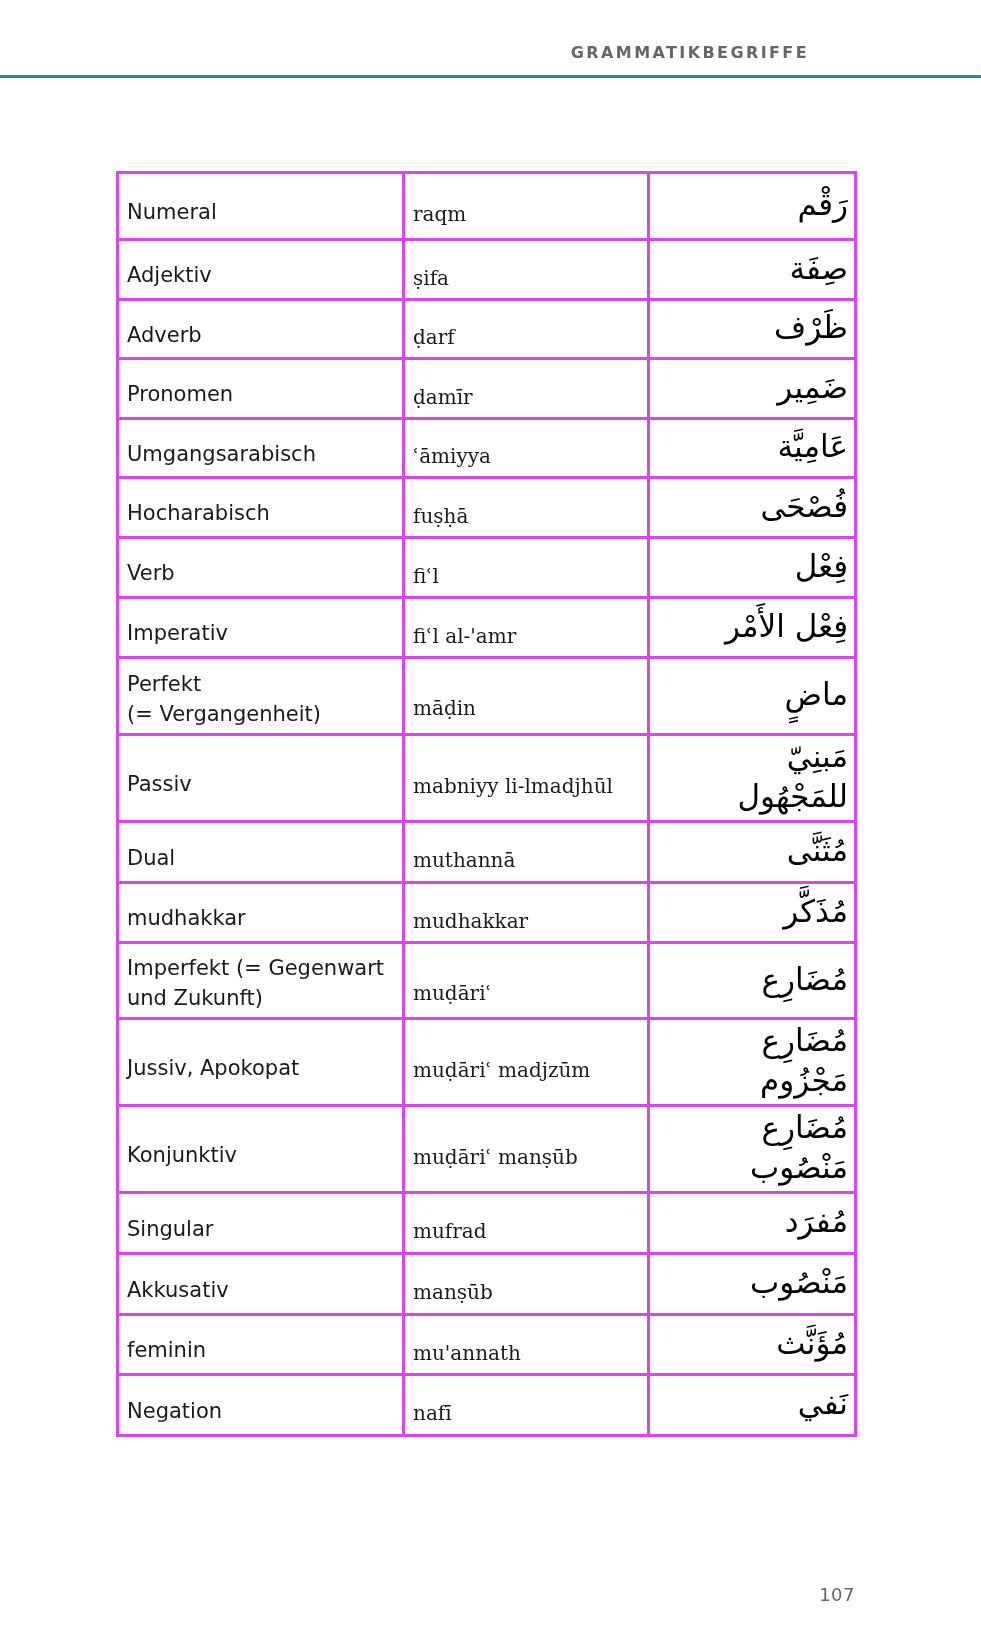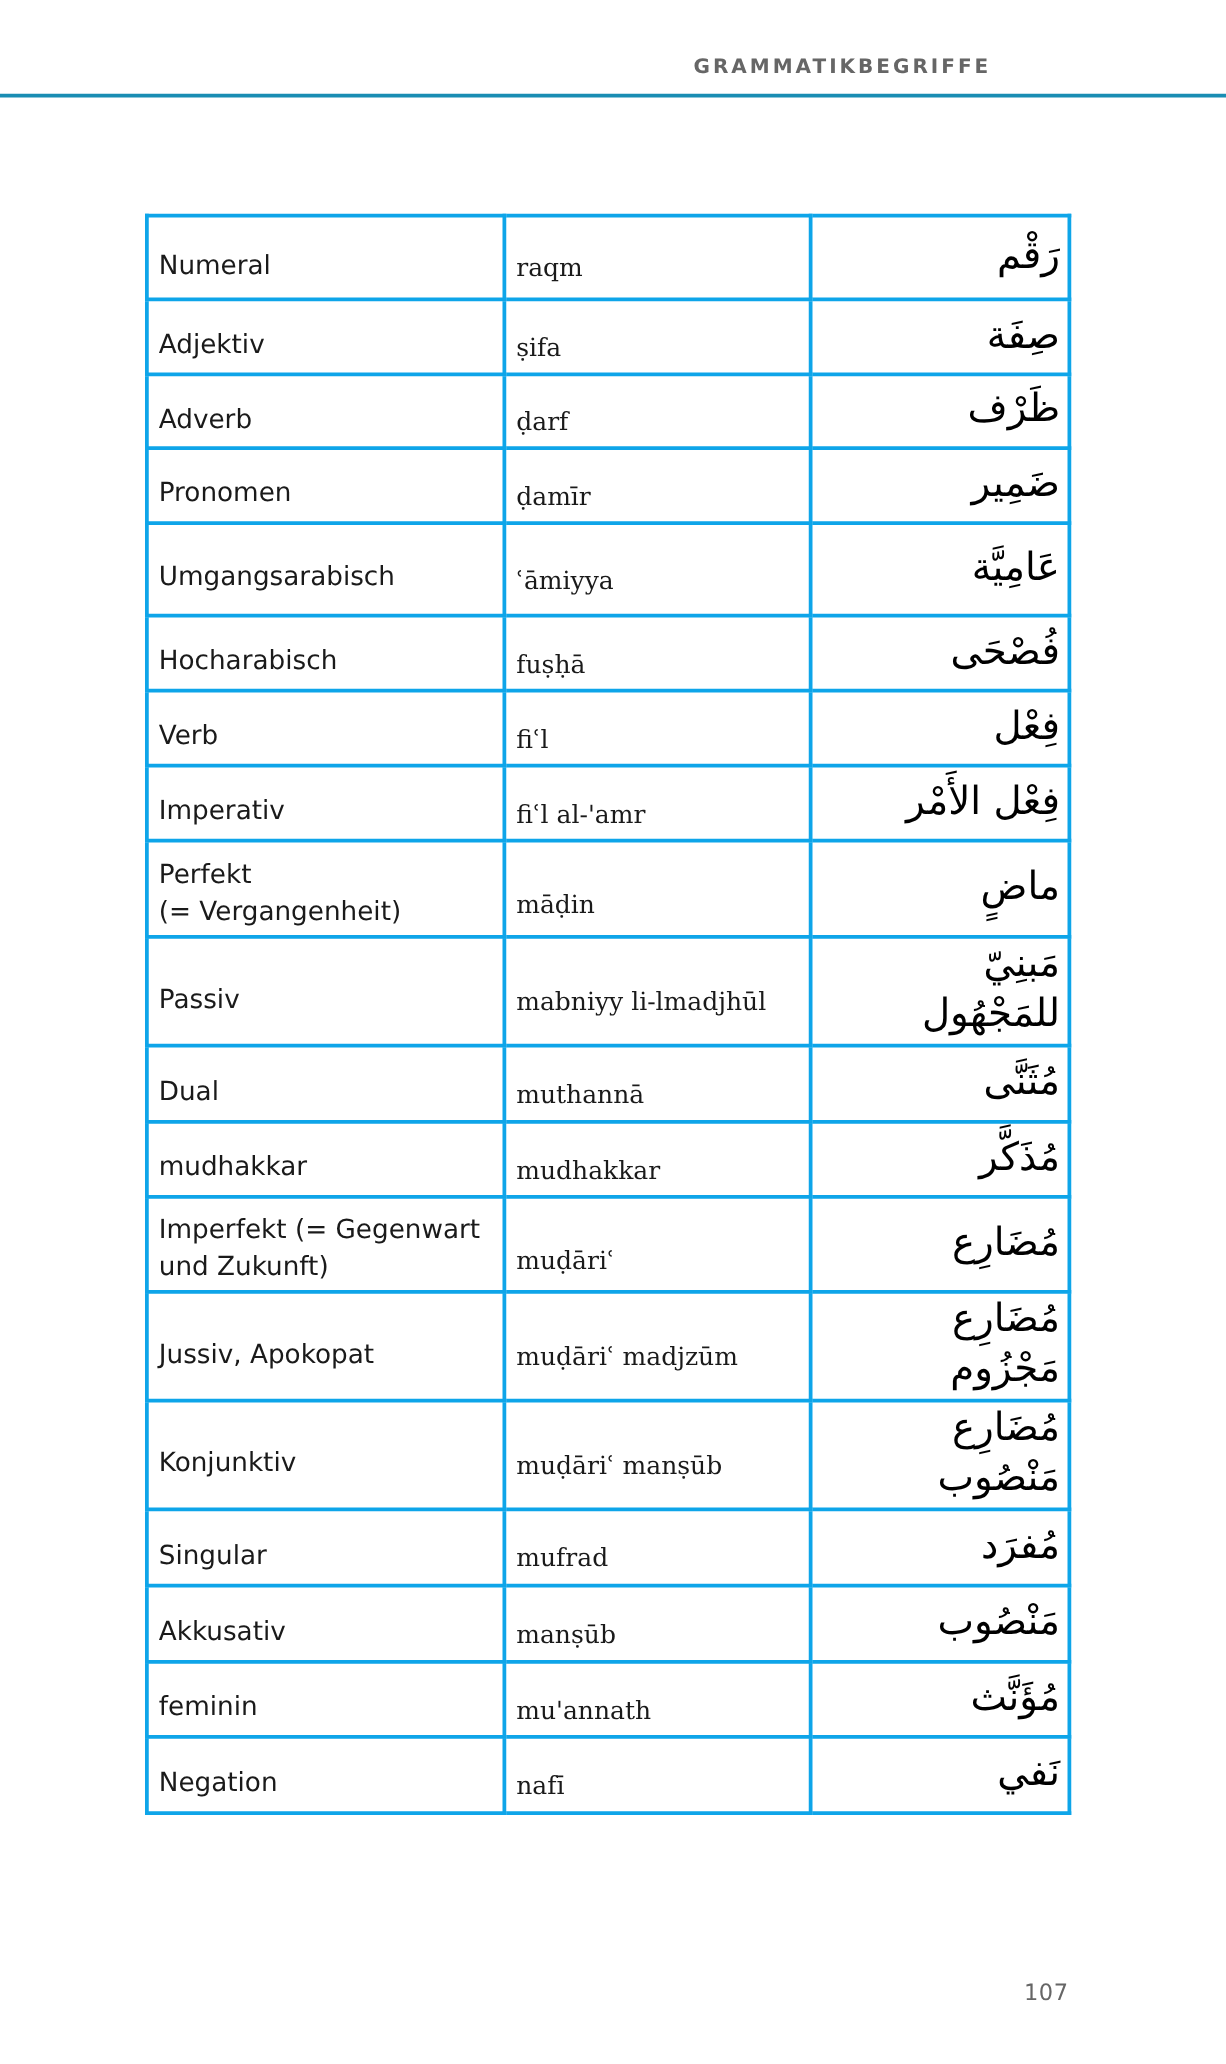--- a/index.html
+++ b/index.html
@@ -17,21 +17,21 @@
     }
     .running-header {
       position: absolute;
       left: 0;
       top: 0;
       width: 981px;
       height: 78px;
     }
     .running-header .title {
       position: absolute;
-      right: 188px;
+      right: 172px;
       top: 43px;
       font-family: "DejaVu Sans", sans-serif;
       font-weight: bold;
       font-size: 16px;
       letter-spacing: 2.4px;
       color: #666666;
       line-height: 20px;
     }
     .running-header .rule {
       position: absolute;
@@ -43,21 +43,21 @@
     }
     table.glossary {
       position: absolute;
       left: 116px;
       top: 171px;
       width: 741px;
       border-collapse: collapse;
       table-layout: fixed;
     }
     table.glossary td {
-      border: 3px solid #0ea5e9;
+      border: 3px solid #d946ef;
       padding: 0;
       vertical-align: middle;
     }
     td.de {
       width: 275px;
       padding-left: 8px !important;
       font-family: "DejaVu Sans", sans-serif;
       font-size: 21px;
       line-height: 32px;
       color: #1a1a1a;
@@ -144,21 +144,21 @@
         <td class="de">
           <div class="cell-inner">Pronomen</div>
         </td>
         <td class="tr">
           <div class="cell-inner">ḍamīr</div>
         </td>
         <td class="ar">
           <div class="cell-inner" lang="ar">ضَمِير</div>
         </td>
       </tr>
-      <tr style="height: 74px;">
+      <tr style="height: 59px;">
         <td class="de">
           <div class="cell-inner">Umgangsarabisch</div>
         </td>
         <td class="tr">
           <div class="cell-inner">ʿāmiyya</div>
         </td>
         <td class="ar">
           <div class="cell-inner" lang="ar">عَامِيَّة</div>
         </td>
       </tr>

